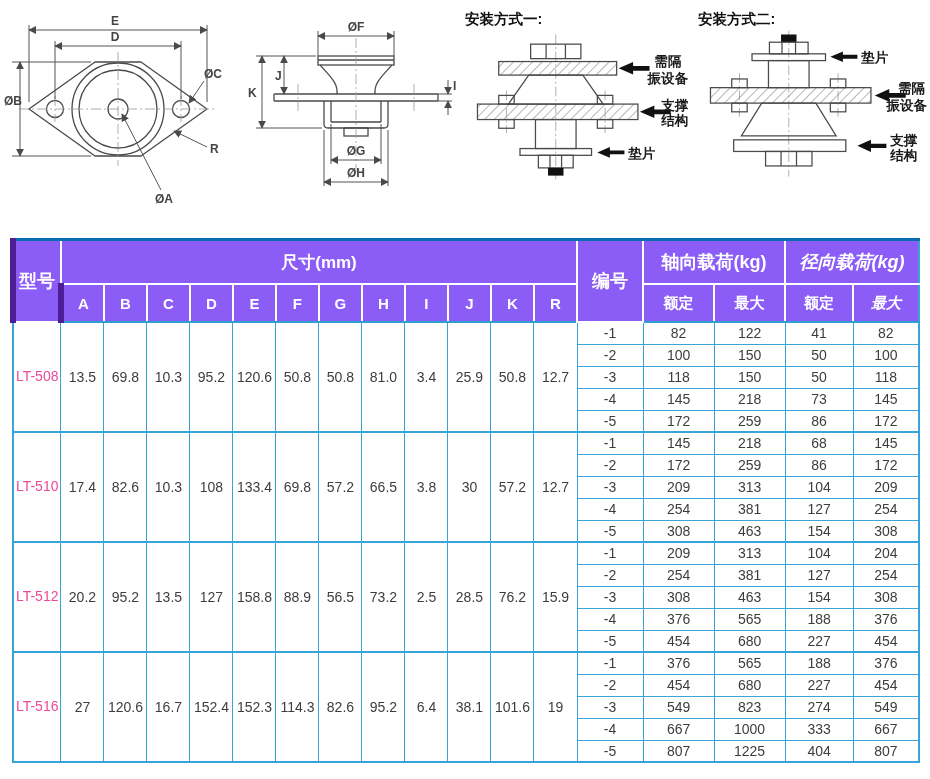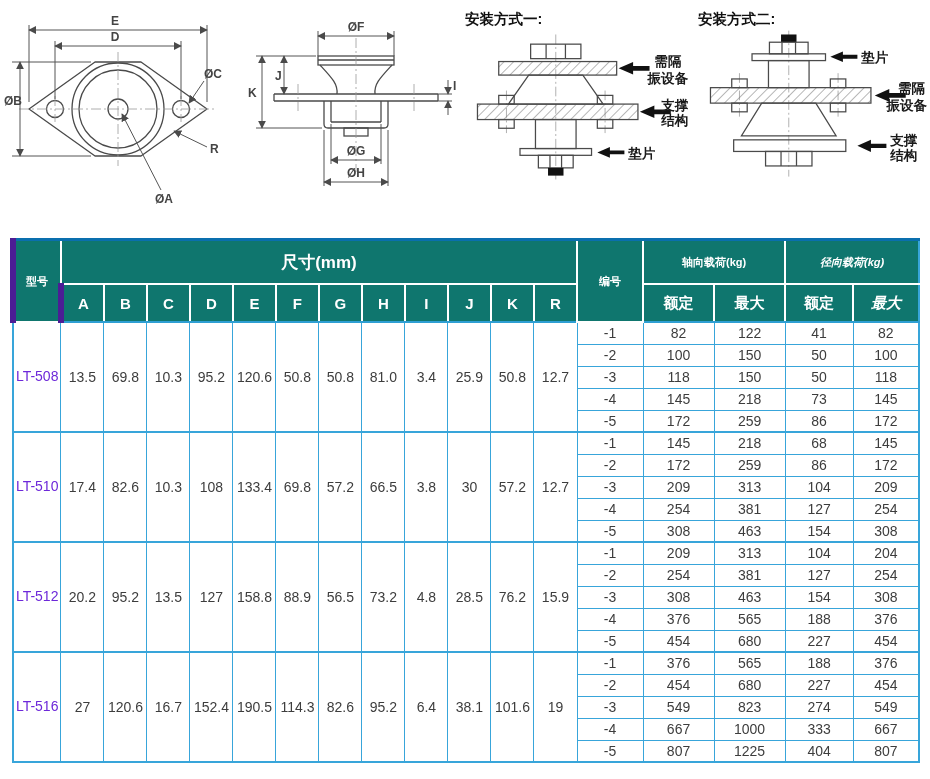--- a/index.html
+++ b/index.html
@@ -14,36 +14,36 @@
   .dimtxt{font-size:12px;fill:#444;font-weight:600;}
   .cntxt{font-size:14px;fill:#1a1a1a;font-weight:600;}
   .cntitle{font-size:15px;fill:#111;font-weight:700;}
 
   table.spec{
     border-collapse:collapse;table-layout:fixed;
     width:908px;margin:26px auto 0 auto;
     border:2px solid #38A5DA;
   }
   table.spec th{
-    background:#0f766e;color:#fff;font-weight:bold;
+    background:#8b5cf6;color:#fff;font-weight:bold;
     border:2px solid #ffffff;text-align:center;padding:0;
   }
   thead tr.grp th{height:42px;font-size:17px;}
   thead tr.sub th{height:36px;font-size:15px;border-bottom:2px solid #2f9fd3;}
-  thead tr.grp th.span2{font-size:11px;}
+  thead tr.grp th.span2{font-size:18px;}
   thead tr:first-child th{border-top:3px solid #0a6fae;}
   thead th:first-child{border-left:6px solid #4c1d95;}
   thead th:last-child{border-right:2px solid #38A5DA;font-style:italic;}
   tbody td{
     border:1px solid #38A5DA;text-align:center;vertical-align:middle;
     font-size:14px;color:#3d3d3d;background:#fff;padding:0;
   }
   tbody tr{height:22px;}
   tr.group-start td{border-top:2px solid #38A5DA;}
-  td.model-cell{font-size:14px;color:#6d28d9;line-height:1.25;word-break:break-all;}
+  td.model-cell{font-size:14px;color:#ec4899;line-height:1.25;word-break:break-all;}
 </style>
 </head>
 <body>
 
 <div class="diagrams">
 
   <svg width="228" height="205" viewBox="0 0 228 205">
     <defs>
       <marker id="ah1" viewBox="0 0 10 10" refX="9" refY="5" markerWidth="8" markerHeight="8" orient="auto-start-reverse">
         <path d="M0,0 L10,5 L0,10 z" fill="#4a4a4a"></path>
@@ -371,21 +371,21 @@
       <tr class="group-start">
         <td class="model-cell" rowspan="5">LT-512</td>
         <td class="dim-cell" rowspan="5">20.2</td>
         <td class="dim-cell" rowspan="5">95.2</td>
         <td class="dim-cell" rowspan="5">13.5</td>
         <td class="dim-cell" rowspan="5">127</td>
         <td class="dim-cell" rowspan="5">158.8</td>
         <td class="dim-cell" rowspan="5">88.9</td>
         <td class="dim-cell" rowspan="5">56.5</td>
         <td class="dim-cell" rowspan="5">73.2</td>
-        <td class="dim-cell" rowspan="5">4.8</td>
+        <td class="dim-cell" rowspan="5">2.5</td>
         <td class="dim-cell" rowspan="5">28.5</td>
         <td class="dim-cell" rowspan="5">76.2</td>
         <td class="dim-cell" rowspan="5">15.9</td>
         <td class="load-cell">-1</td>
         <td class="load-cell">209</td>
         <td class="load-cell">313</td>
         <td class="load-cell">104</td>
         <td class="load-cell">204</td>
       </tr>
       <tr>
@@ -415,21 +415,21 @@
         <td class="load-cell">680</td>
         <td class="load-cell">227</td>
         <td class="load-cell">454</td>
       </tr>
       <tr class="group-start">
         <td class="model-cell" rowspan="5">LT-516</td>
         <td class="dim-cell" rowspan="5">27</td>
         <td class="dim-cell" rowspan="5">120.6</td>
         <td class="dim-cell" rowspan="5">16.7</td>
         <td class="dim-cell" rowspan="5">152.4</td>
-        <td class="dim-cell" rowspan="5">190.5</td>
+        <td class="dim-cell" rowspan="5">152.3</td>
         <td class="dim-cell" rowspan="5">114.3</td>
         <td class="dim-cell" rowspan="5">82.6</td>
         <td class="dim-cell" rowspan="5">95.2</td>
         <td class="dim-cell" rowspan="5">6.4</td>
         <td class="dim-cell" rowspan="5">38.1</td>
         <td class="dim-cell" rowspan="5">101.6</td>
         <td class="dim-cell" rowspan="5">19</td>
         <td class="load-cell">-1</td>
         <td class="load-cell">376</td>
         <td class="load-cell">565</td>

